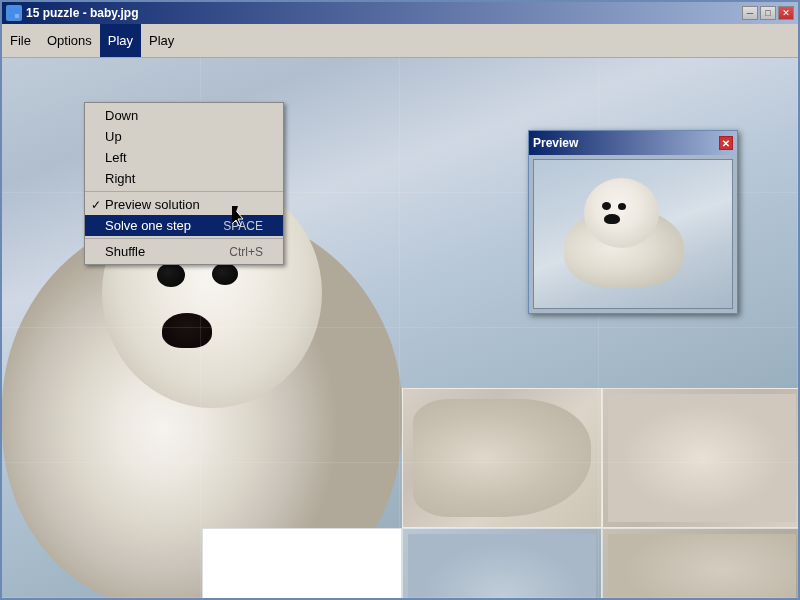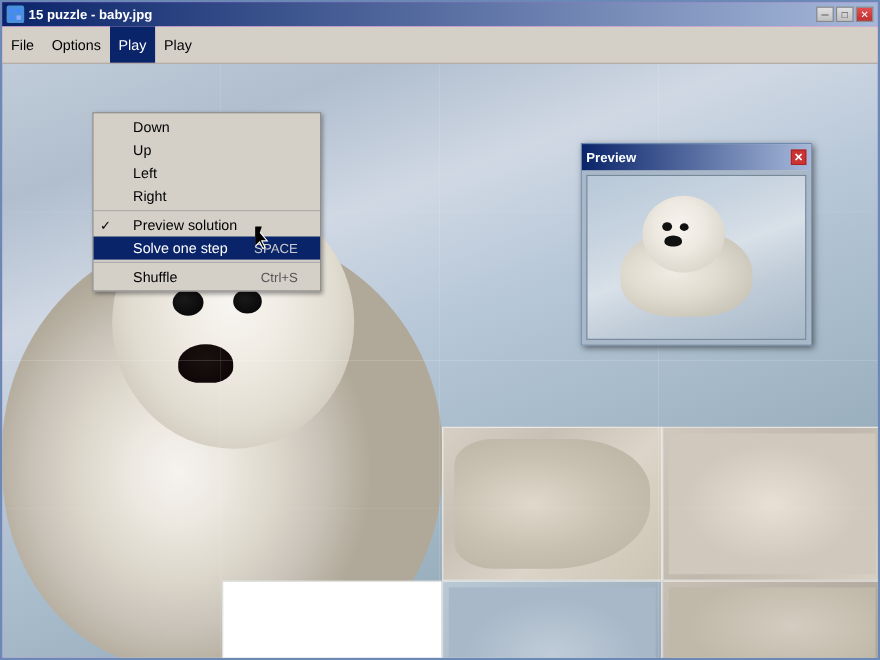--- a/index.html
+++ b/index.html
@@ -13,21 +13,21 @@
       background: #000;
     }
 
     
     .window {
       width: 800px;
       height: 600px;
       display: flex;
       flex-direction: column;
       border: 2px solid #6a8ab5;
-      background: #d946ef;
+      background: #0f766e;
     }
 
     .title-bar {
       background: linear-gradient(to right, #0a246a, #a6b8d9);
       color: white;
       height: 22px;
       display: flex;
       align-items: center;
       padding: 0 4px;
       flex-shrink: 0;
@@ -122,21 +122,21 @@
       left: 82px;
       background: #d4d0c8;
       border: 1px solid #888;
       box-shadow: 2px 2px 4px rgba(0,0,0,0.4);
       min-width: 200px;
       z-index: 1000;
       padding: 2px 0;
     }
 
     .dropdown-item {
-      padding: 3px 20px 3px 36px;
+      padding: 3px 20px 3px 20px;
       cursor: pointer;
       display: flex;
       align-items: center;
       justify-content: space-between;
       white-space: nowrap;
       font-size: 13px;
     }
 
     .dropdown-item.highlighted {
       background: #0a246a;

